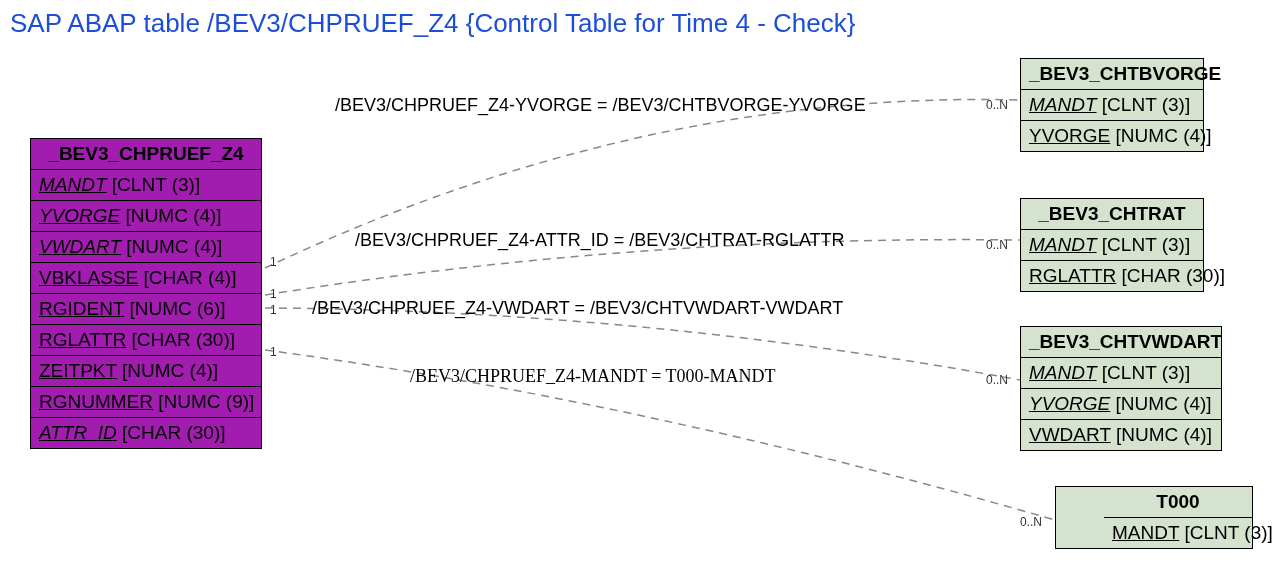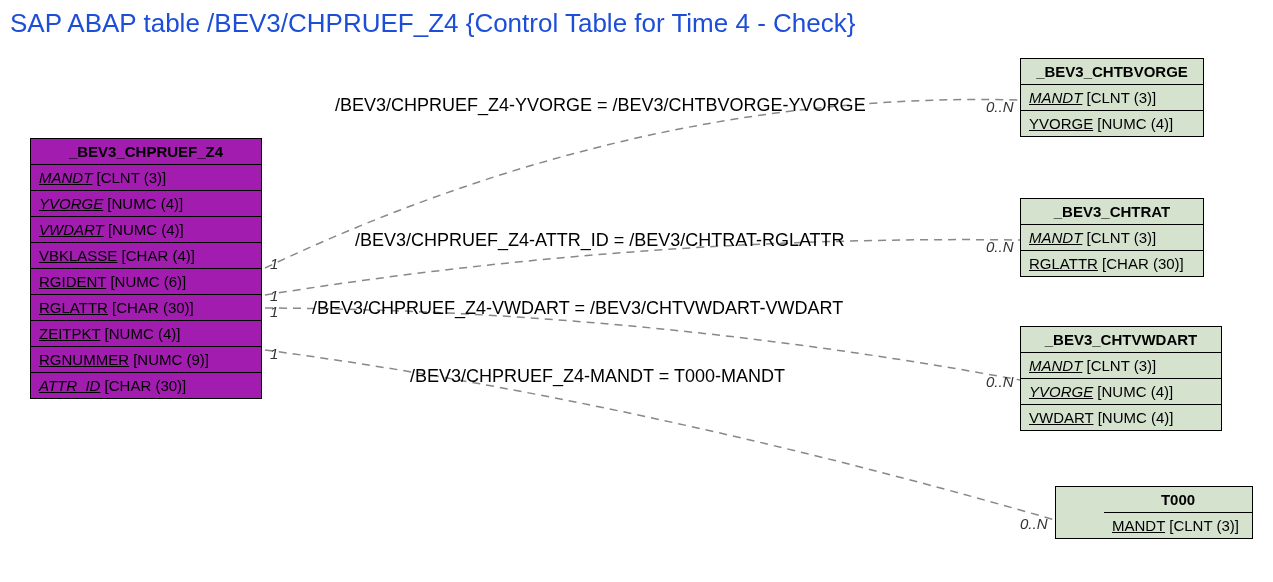--- a/index.html
+++ b/index.html
@@ -16,21 +16,21 @@
     position: absolute;
     top: 8px;
     left: 10px;
     font-size: 26px;
     font-weight: normal;
     color: #1d4ed8;
   }
   .table-box {
     position: absolute;
     border: 1px solid #000;
-    font-size: 15px;
+    font-size: 19px;
   }
   .table-box .header {
     font-weight: bold;
     text-align: center;
     padding: 4px 8px;
     border-bottom: 1px solid #000;
   }
   .table-box .row {
     padding: 4px 8px;
     border-bottom: 1px solid #000;
@@ -60,23 +60,22 @@
   .ref-table.t3 { top: 326px; left: 1020px; width: 200px; }
   .ref-table.t4 { top: 486px; left: 1055px; width: 148px; padding-left: 48px; }
   .rel-label {
     position: absolute;
     font-size: 18px;
     color: #000;
     white-space: nowrap;
   }
   .card-label {
     position: absolute;
-    font-size: 15px;
+    font-size: 12px;
     color: #333;
-    font-style: italic;
   }
   svg.connectors {
     position: absolute;
     top: 0;
     left: 0;
     width: 1273px;
     height: 582px;
     pointer-events: none;
   }
   svg.connectors path {
@@ -131,21 +130,21 @@
 </div>
 
 <div class="table-box ref-table t4">
   <div class="header">T000</div>
   <div class="row"><span class="fname">MANDT</span> <span>[CLNT (3)]</span></div>
 </div>
 
 <div class="rel-label" style="top:95px; left:335px;">/BEV3/CHPRUEF_Z4-YVORGE = /BEV3/CHTBVORGE-YVORGE</div>
 <div class="rel-label" style="top:230px; left:355px;">/BEV3/CHPRUEF_Z4-ATTR_ID = /BEV3/CHTRAT-RGLATTR</div>
 <div class="rel-label" style="top:298px; left:312px;">/BEV3/CHPRUEF_Z4-VWDART = /BEV3/CHTVWDART-VWDART</div>
-<div class="rel-label" style="top:366px; left:410px;">/BEV3/CHPRUEF_Z4-MANDT = T000-MANDT</div>
+<div class="rel-label" style="top:366px; left:410px;font-family:Liberation Serif, serif;">/BEV3/CHPRUEF_Z4-MANDT = T000-MANDT</div>
 
 <div class="card-label" style="top:255px; left:270px;">1</div>
 <div class="card-label" style="top:287px; left:270px;">1</div>
 <div class="card-label" style="top:303px; left:270px;">1</div>
 <div class="card-label" style="top:345px; left:270px;">1</div>
 
 <div class="card-label" style="top:98px; left:986px;">0..N</div>
 <div class="card-label" style="top:238px; left:986px;">0..N</div>
 <div class="card-label" style="top:373px; left:986px;">0..N</div>
 <div class="card-label" style="top:515px; left:1020px;">0..N</div>

